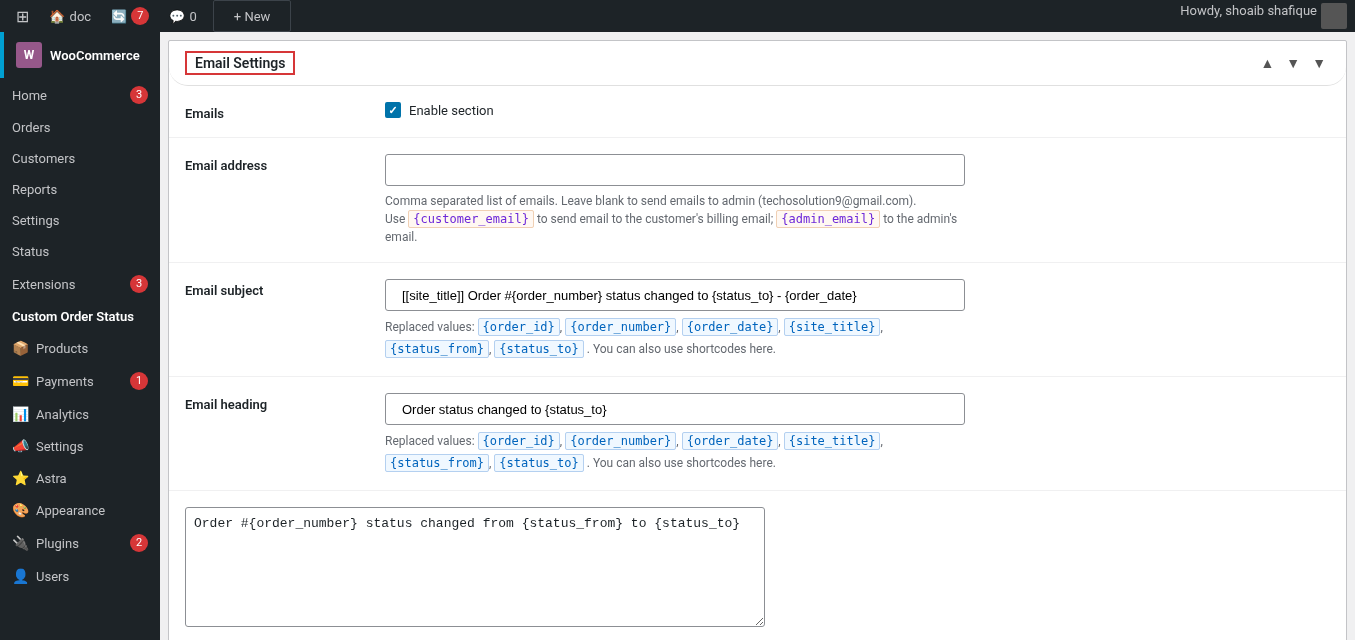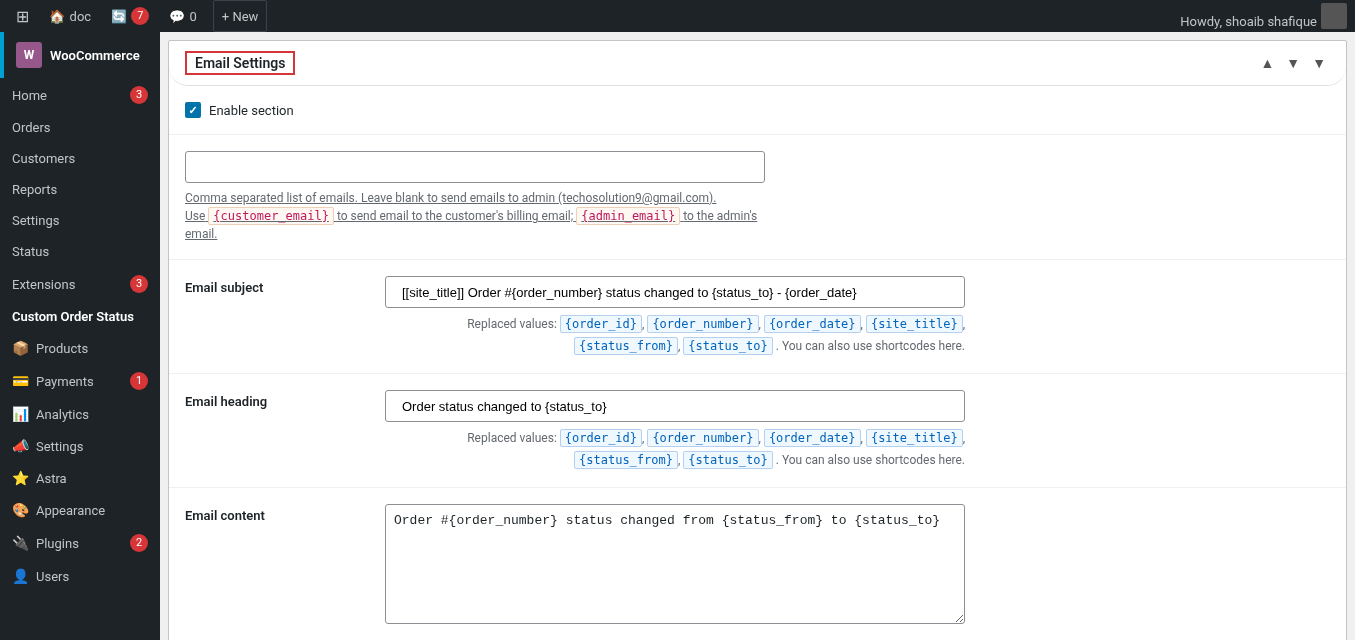--- a/index.html
+++ b/index.html
@@ -32,26 +32,26 @@
     .admin-bar-badge {
       background: #d63638;
       color: #fff;
       border-radius: 10px;
       padding: 0 5px;
       font-size: 11px;
       min-width: 18px;
       text-align: center;
       line-height: 18px;
     }
-    .admin-bar-right { margin-left: auto; display: flex; align-items: flex-end; gap: 4px; }
+    .admin-bar-right { margin-left: auto; display: flex; align-items: flex-start; gap: 4px; }
     .howdy { color: #c3c4c7; font-size: 13px; }
     .avatar-box { width: 26px; height: 26px; background: #555; border-radius: 2px; }
     .new-btn {
       display: flex; align-items: center; gap: 4px;
-      padding: 0 8px; height: 100%; cursor: pointer; color: #c3c4c7; font-size: 13px;
+      padding: 0 20px; height: 100%; cursor: pointer; color: #c3c4c7; font-size: 13px;
       border: 1px solid #3c434a; border-radius: 2px; margin-left: 4px;
     }
 
     
     .layout { display: flex; flex: 1; overflow: hidden; }
 
     
     .sidebar {
       width: 160px;
       background: #1d2327;
@@ -165,58 +165,56 @@
       font-size: 13px;
       background: #fff;
     }
 
     .help-text {
       margin-top: 6px;
       font-size: 12px;
       color: #646970;
       line-height: 1.5;
       max-width: 580px;
-      text-decoration: underline;
     }
 
     .code-tag {
       background: #f0f0f1;
       border: 1px solid #dcdcde;
       border-radius: 2px;
       padding: 1px 4px;
       font-family: monospace;
       font-size: 12px;
       color: #3c434a;
     }
 
     .replaced-values {
       margin-top: 6px;
       font-size: 12px;
       color: #646970;
       max-width: 580px;
       line-height: 1.8;
-      text-align: right;
     }
 
     .textarea-input {
       width: 100%;
       max-width: 580px;
       min-height: 120px;
       border: 1px solid #8c8f94;
       border-radius: 3px;
       padding: 8px;
       font-size: 13px;
       background: #fff;
       resize: vertical;
       font-family: Liberation Mono, monospace;
       color: #1d2327;
     }
 
     
-    .code-orange { color: #be185d; background: #fff8f2; border-color: #f0d0b4; }
+    .code-orange { color: #6d28d9; background: #fff8f2; border-color: #f0d0b4; }
     .code-blue { color: #0064bd; background: #f0f8ff; border-color: #b4d0f0; }
   </style>
 </head>
 <body>
 
 <div class="admin-bar">
   <div class="admin-bar-item">
     <span class="admin-bar-icon">⊞</span>
   </div>
   <div class="admin-bar-item">
@@ -317,29 +315,31 @@
       <div class="panel-header">
         <span class="panel-title">Email Settings</span>
         <div class="panel-controls">
           <button class="panel-control-btn">▲</button>
           <button class="panel-control-btn">▼</button>
           <button class="panel-control-btn">▼</button>
         </div>
       </div>
 
       <div class="settings-row">
+        <div class="settings-label">Emails</div>
         <div class="settings-control">
           <div class="enable-section">
             <div class="checkbox-blue"></div>
             <span class="enable-label">Enable section</span>
           </div>
         </div>
       </div>
 
       <div class="settings-row">
+        <div class="settings-label">Email address</div>
         <div class="settings-control">
           <input type="text" class="text-input" value="" style="">
           <div class="help-text">
             <span>Comma separated list of emails. Leave blank to send emails to admin</span>
             <span>(techosolution9@gmail.com).</span>
             <br>
             <span>Use</span>
             <span class="code-tag code-orange">{customer_email}</span>
             <span>to send email to the customer's billing email;</span>
             <span class="code-tag code-orange">{admin_email}</span>
@@ -378,21 +378,20 @@
             <span class="code-tag code-blue">{site_title}</span>,
             <br>
             <span class="code-tag code-blue">{status_from}</span>,
             <span class="code-tag code-blue">{status_to}</span>
             <span>. You can also use shortcodes here.</span>
           </div>
         </div>
       </div>
 
       <div class="settings-row">
-        <div class="settings-label">Email content</div>
         <div class="settings-control">
           <textarea class="textarea-input" style="">Order #{order_number} status changed from {status_from} to {status_to}</textarea>
         </div>
       </div>
 
     </div>
   </div>
 
 </div>
 

